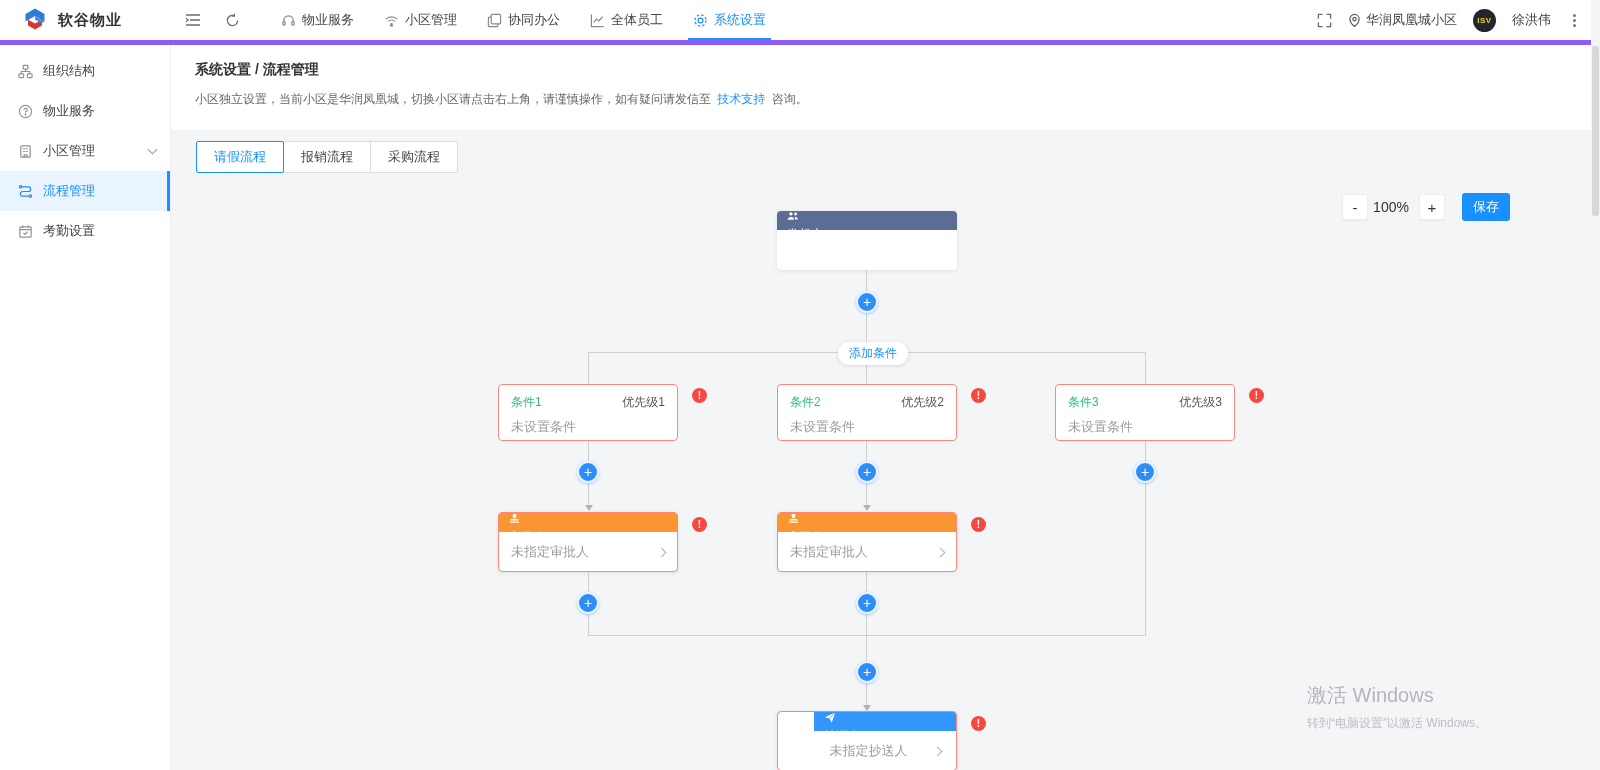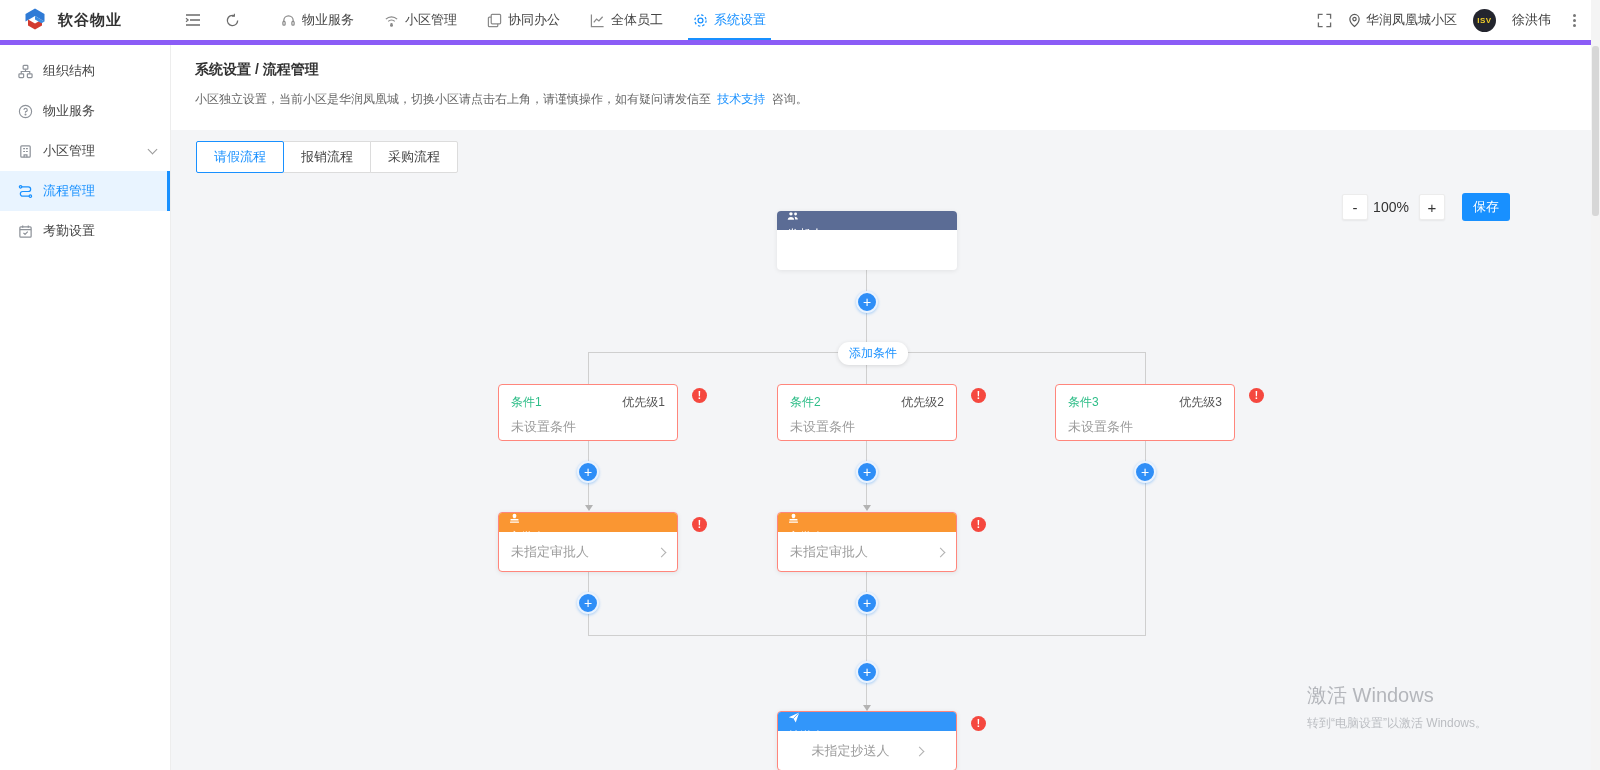--- a/index.html
+++ b/index.html
@@ -372,21 +372,21 @@
         <span class="chev"></span>
       </div>
     </div>
     <div class="err-badge" style="left:800px;top:387px;">!</div>
 
     <button class="plus-btn" style="left:406px;top:462px;">+</button>
     <button class="plus-btn" style="left:685px;top:462px;">+</button>
 
     <button class="plus-btn" style="left:685px;top:531px;">+</button>
 
-    <div class="node errored" style="left:606px;top:581px;height:60px;">
+    <div class="node errored" style="left:606px;top:581px;height:60px;padding-left:36px;">
       <div class="node-header nh-cc">
         <span style="display:flex;">
             <svg width="12" height="11" viewBox="0 0 13 12" fill="#fff">
               <path d="M.8 5.6L12.2.6 8.4 11.4 5.9 7.2z"></path>
               <path d="M5.9 7.2l6.3-6.6" stroke="#3296fa" stroke-width=".8"></path>
             </svg>
           </span>
         <span>抄送人</span>
       </div>
       <div class="node-body cc-body">

